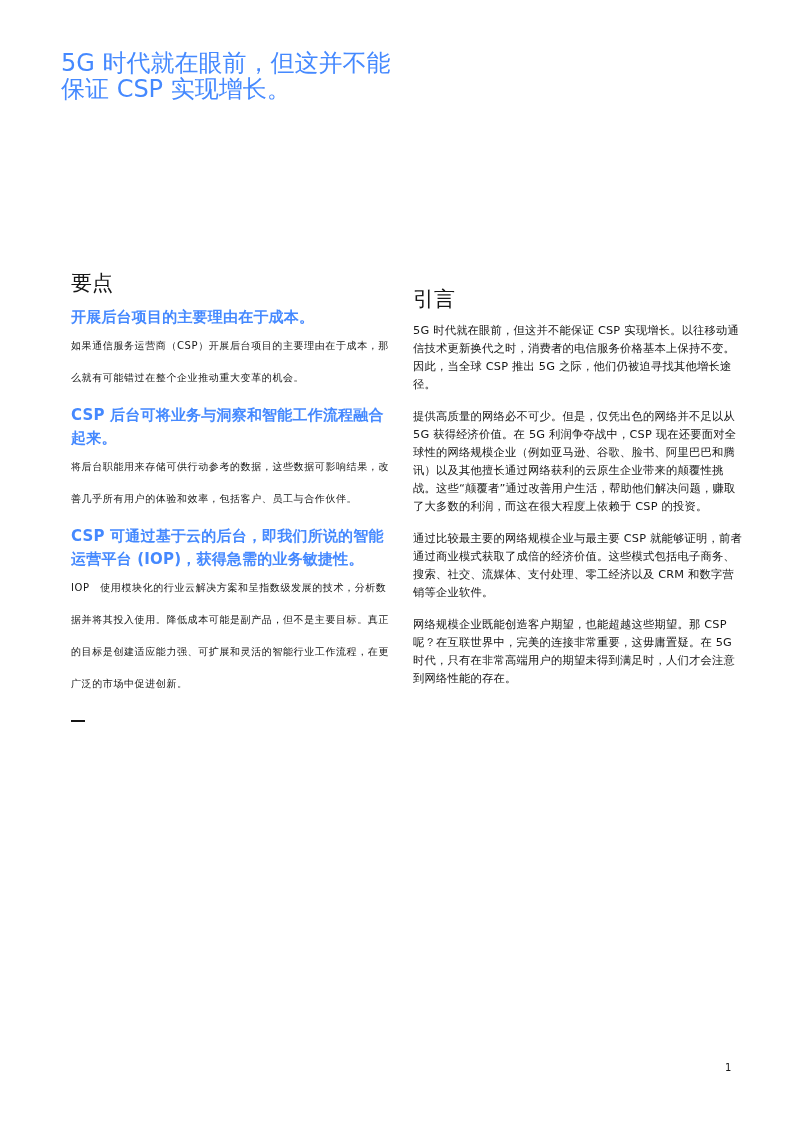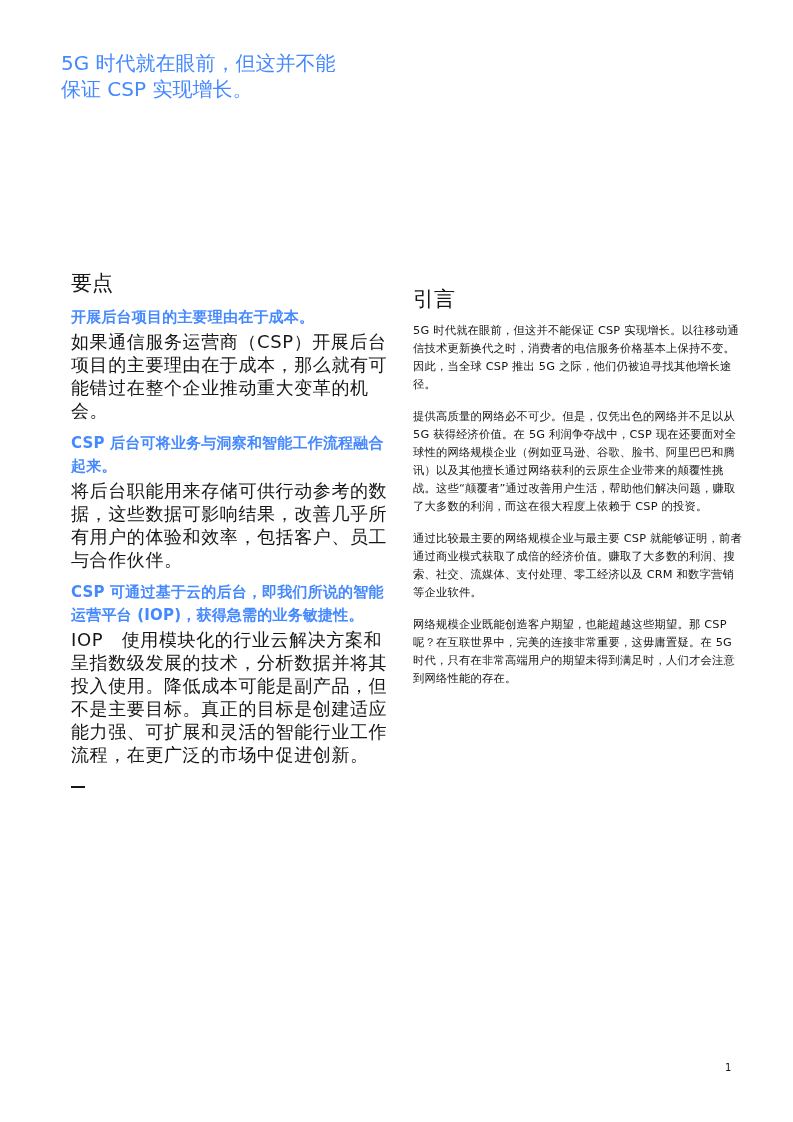--- a/index.html
+++ b/index.html
@@ -13,21 +13,21 @@
       position: relative;
       overflow: hidden;
       font-family: "DejaVu Sans", "Liberation Sans", sans-serif;
       color: #161616;
     }
     .page-title {
       position: absolute;
       left: 61px;
       top: 50px;
       width: 320px;
-      font-size: 20px;
+      font-size: 24px;
       line-height: 26px;
       color: #4589ff;
       font-weight: normal;
       margin: 0;
     }
     .page-title span { display: block; white-space: nowrap; }
 
     .col-left {
       position: absolute;
       left: 71px;
@@ -49,22 +49,22 @@
     }
     .kp-head {
       color: #4589ff;
       font-weight: bold;
       font-size: 15px;
       line-height: 23px;
       margin: 0;
       letter-spacing: 0.2px;
     }
     .kp-body {
-      font-size: 18px;
-      line-height: 23px;
+      font-size: 10px;
+      line-height: 32px;
       margin: 0 0 10px 0;
       color: #161616;
       letter-spacing: 0.6px;
     }
     .kp-body.first { margin-top: 1px; }
     .divider-dash {
       width: 14px;
       height: 2px;
       background: #161616;
       margin-top: 20px;
@@ -104,17 +104,17 @@
   <p class="kp-head">CSP 可通过基于云的后台，即我们所说的智能运营平台 (IOP)，获得急需的业务敏捷性。</p>
   <p class="kp-body first">IOP　使用模块化的行业云解决方案和呈指数级发展的技术，分析数据并将其投入使用。降低成本可能是副产品，但不是主要目标。真正的目标是创建适应能力强、可扩展和灵活的智能行业工作流程，在更广泛的市场中促进创新。</p>
 
   <div class="divider-dash"></div>
 </section>
 
 <section class="col-right">
   <h2 class="section-heading">引言</h2>
   <p class="intro-para">5G 时代就在眼前，但这并不能保证 CSP 实现增长。以往移动通信技术更新换代之时，消费者的电信服务价格基本上保持不变。因此，当全球 CSP 推出 5G 之际，他们仍被迫寻找其他增长途径。</p>
   <p class="intro-para">提供高质量的网络必不可少。但是，仅凭出色的网络并不足以从 5G 获得经济价值。在 5G 利润争夺战中，CSP 现在还要面对全球性的网络规模企业（例如亚马逊、谷歌、脸书、阿里巴巴和腾讯）以及其他擅长通过网络获利的云原生企业带来的颠覆性挑战。这些“颠覆者”通过改善用户生活，帮助他们解决问题，赚取了大多数的利润，而这在很大程度上依赖于 CSP 的投资。</p>
-  <p class="intro-para">通过比较最主要的网络规模企业与最主要 CSP 就能够证明，前者通过商业模式获取了成倍的经济价值。赚取了大多数的利润、搜索、社交、流媒体、支付处理、零工经济以及 CRM 和数字营销等企业软件。</p>
+  <p class="intro-para">通过比较最主要的网络规模企业与最主要 CSP 就能够证明，前者通过商业模式获取了成倍的经济价值。这些模式包括电子商务、搜索、社交、流媒体、支付处理、零工经济以及 CRM 和数字营销等企业软件。</p>
   <p class="intro-para">网络规模企业既能创造客户期望，也能超越这些期望。那 CSP 呢？在互联世界中，完美的连接非常重要，这毋庸置疑。在 5G 时代，只有在非常高端用户的期望未得到满足时，人们才会注意到网络性能的存在。</p>
 </section>
 
 <div class="page-number">1</div>
 
 </body></html>

